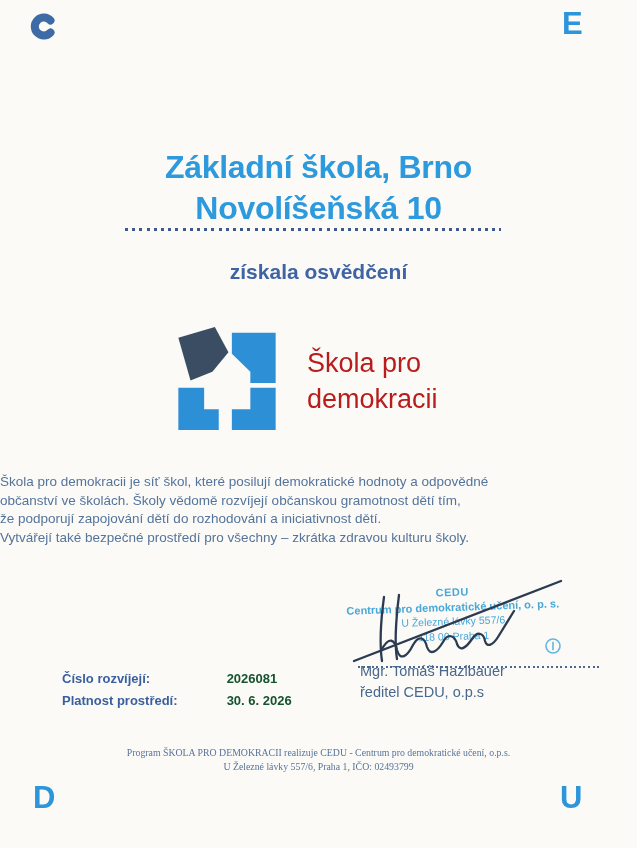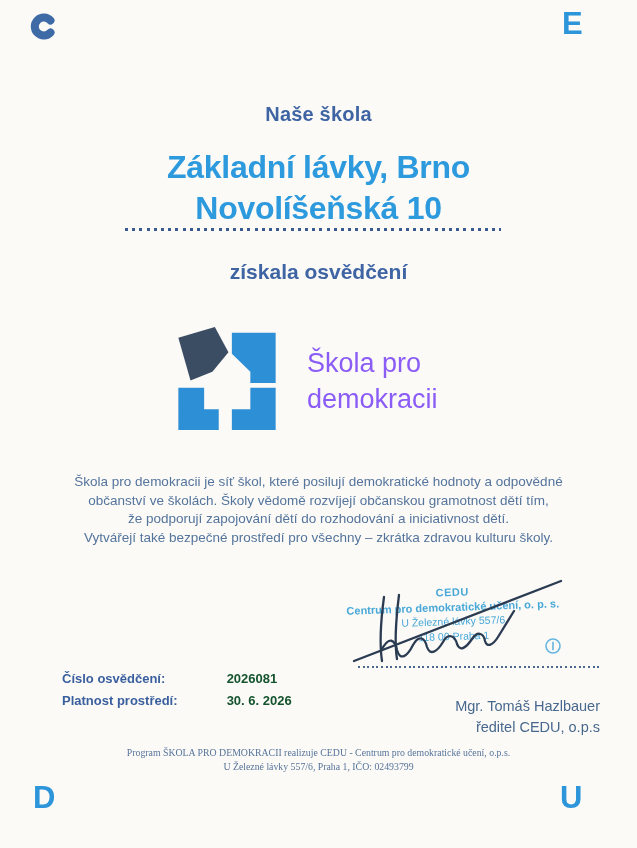--- a/index.html
+++ b/index.html
@@ -20,37 +20,37 @@
   .intro{position:absolute;top:103px;left:0;right:0;text-align:center;
     font-size:20px;font-weight:bold;color:#3e64a4;letter-spacing:.2px;}
   .school{position:absolute;top:147px;left:0;right:0;text-align:center;
     font-size:32px;font-weight:bold;color:#2d9ade;line-height:41px;letter-spacing:-.3px;}
   .dotline1{position:absolute;top:228px;left:125px;width:376px;height:3px;
     background:repeating-linear-gradient(90deg,#3a5a94 0 3px,transparent 3px 7.2px);}
   .award{position:absolute;top:260px;left:0;right:0;text-align:center;
     font-size:21px;font-weight:bold;color:#3e64a4;}
 
   .logo-row{position:absolute;top:325px;left:173px;display:flex;gap:26px;align-items:center;}
-  .logo-text{font-size:27px;color:#8b5cf6;line-height:36px;}
+  .logo-text{font-size:27px;color:#b91c1c;line-height:36px;}
 
-  .description{position:absolute;top:473px;left:0;right:0;text-align:center;
+  .description{position:absolute;top:473px;left:0;right:0;text-align:left;
     font-size:13.5px;line-height:18.5px;color:#54749c;}
 
   .stamp{position:absolute;left:338px;top:585px;width:230px;text-align:center;
     color:#49a8d8;transform:rotate(-2deg);line-height:14.5px;}
   .stamp .big{font-size:11px;font-weight:bold;letter-spacing:.5px;}
   .stamp .med{font-size:11px;font-weight:bold;}
   .stamp .sml{font-size:10.5px;}
 
   .sig-svg{position:absolute;left:336px;top:573px;}
   .stamp-circle{position:absolute;left:544px;top:637px;}
 
   .dotline2{position:absolute;top:666px;left:358px;width:243px;height:2px;
     background:repeating-linear-gradient(90deg,#4a6890 0 2px,transparent 2px 4.6px);}
-  .sig-name{position:absolute;top:696px;left:360px;width:240px;text-align:right;
+  .sig-name{position:absolute;top:661px;left:360px;width:240px;text-align:left;
     font-size:14.5px;color:#48688e;line-height:21px;}
 
   .cert-block{position:absolute;left:62px;top:668px;font-size:13px;font-weight:bold;line-height:22px;}
   .cert-block .lbl{display:inline-block;width:123px;color:#3a5f9e;}
   .cert-block .val{color:#14532d;margin-left:38px;}
 
   .footer{position:absolute;top:746px;left:0;right:0;text-align:center;
     font-size:9.8px;line-height:13.5px;color:#56749a;font-family:Liberation Serif, serif;}
 </style>
 </head>
@@ -60,23 +60,22 @@
 
   <span class="corner corner-c">
     <svg width="27" height="31" viewBox="0 0 27 31">
       <path d="M20.5,9.5 A9,9 0 1 0 20.5,21.5" fill="none" stroke="#3e6aa6" stroke-width="8" stroke-linecap="round"></path>
     </svg>
   </span>
   <span class="corner corner-e">E</span>
   <span class="corner corner-d">D</span>
   <span class="corner corner-u">U</span>
 
-  <div class="intro">Naše škola</div>
   <div class="school">
-    <div>Základní lávky, Brno</div>
+    <div>Základní škola, Brno</div>
     <div>Novolíšeňská 10</div>
   </div>
   <div class="dotline1"></div>
   <div class="award">získala osvědčení</div>
 
   <div class="logo-row">
     <span>
       <svg width="108" height="108" viewBox="-6 -16 212 222">
         <path d="M110,0 L200,0 L200,103 L148,103 L148,80 L110,43 Z" fill="#2d8fd6"></path>
         <path d="M0,113 L53,113 L53,157 L83,157 L83,200 L0,200 Z" fill="#2d8fd6"></path>
@@ -122,21 +121,21 @@
   </span>
 
   <div class="dotline2"></div>
   <div class="sig-name">
     <div>Mgr. Tomáš Hazlbauer</div>
     <div>ředitel CEDU, o.p.s</div>
   </div>
 
   <div class="cert-block">
     <div>
-      <span class="lbl">Číslo osvědčení:</span>
+      <span class="lbl">Číslo rozvíjejí:</span>
       <span class="val">2026081</span>
     </div>
     <div>
       <span class="lbl">Platnost prostředí:</span>
       <span class="val">30. 6. 2026</span>
     </div>
   </div>
 
   <div class="footer">
     <div>Program ŠKOLA PRO DEMOKRACII  realizuje CEDU - Centrum pro demokratické učení, o.p.s.</div>

